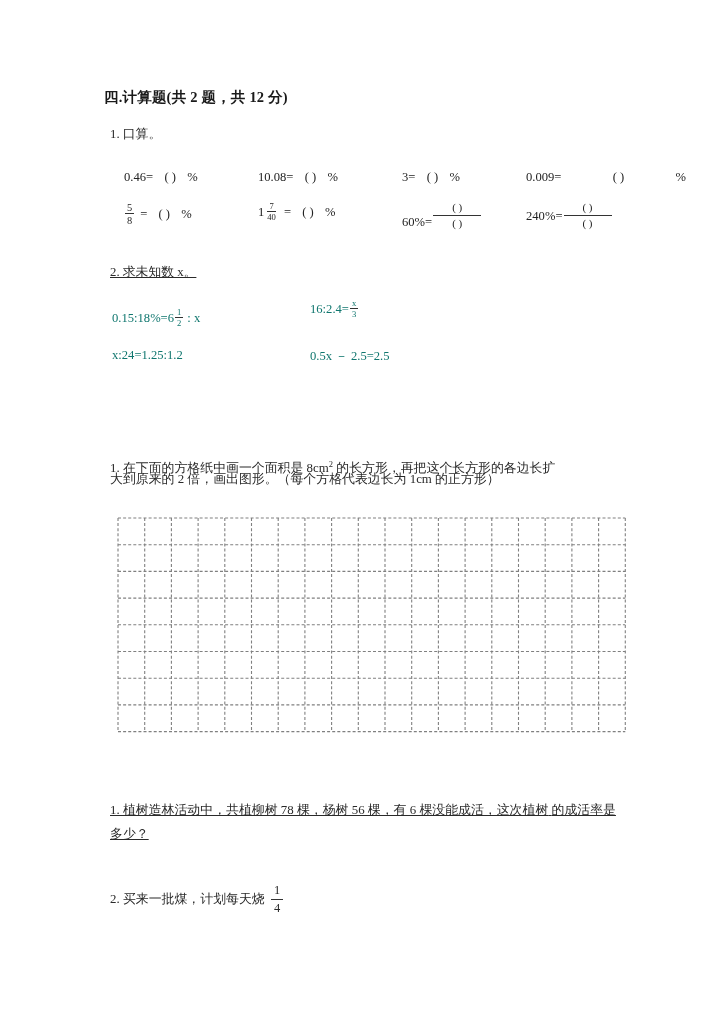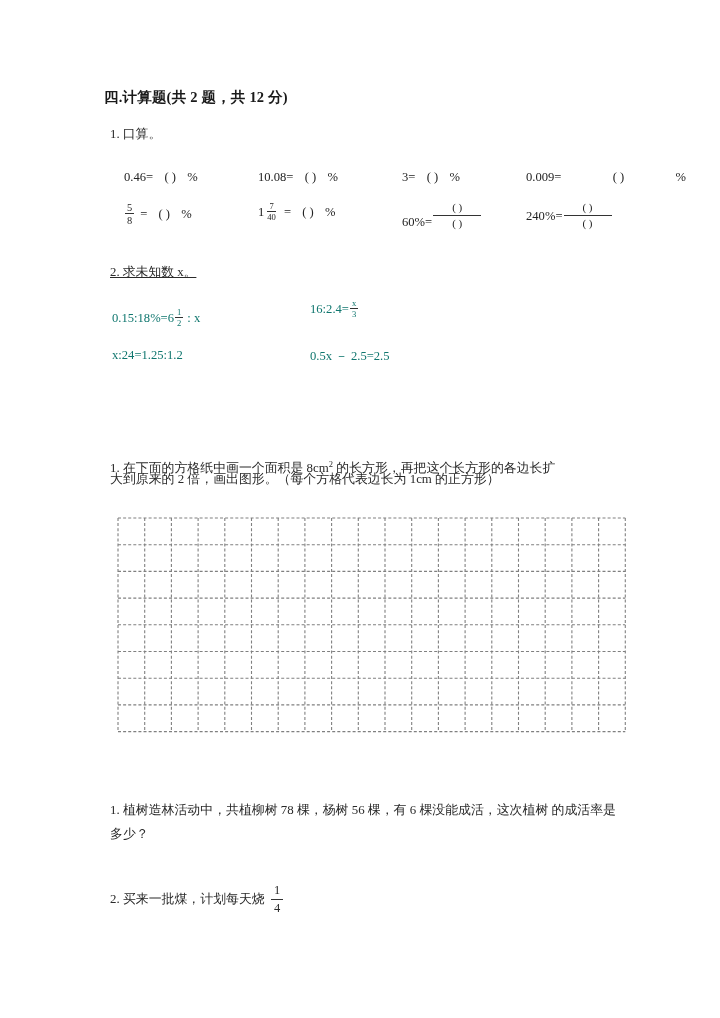--- a/index.html
+++ b/index.html
@@ -300,21 +300,21 @@
           <line x1="1" y1="107.8" x2="508.3" y2="107.8"></line>
           <line x1="1" y1="134.5" x2="508.3" y2="134.5"></line>
           <line x1="1" y1="161.2" x2="508.3" y2="161.2"></line>
           <line x1="1" y1="187.9" x2="508.3" y2="187.9"></line>
           <line x1="1" y1="214.6" x2="508.3" y2="214.6"></line>
         </g>
     </svg>
   </div>
 
 
-  <div class="para" style="top:798px; line-height:24px;">
+  <div class="para" style="top:798px; line-height:24px;text-decoration:underline;">
     <span>1. 植树造林活动中，共植柳树 78 棵，杨树 56 棵，有 6 棵没能成活，这次植树</span>
     <span>的成活率是多少？</span>
   </div>
 
   <div class="para" style="top:884px; line-height:20px;">
     <span>2. 买来一批煤，计划每天烧</span>
     <span class="frac-big">
       <span class="fnum">1</span>
       <span class="fden">4</span>
     </span>

